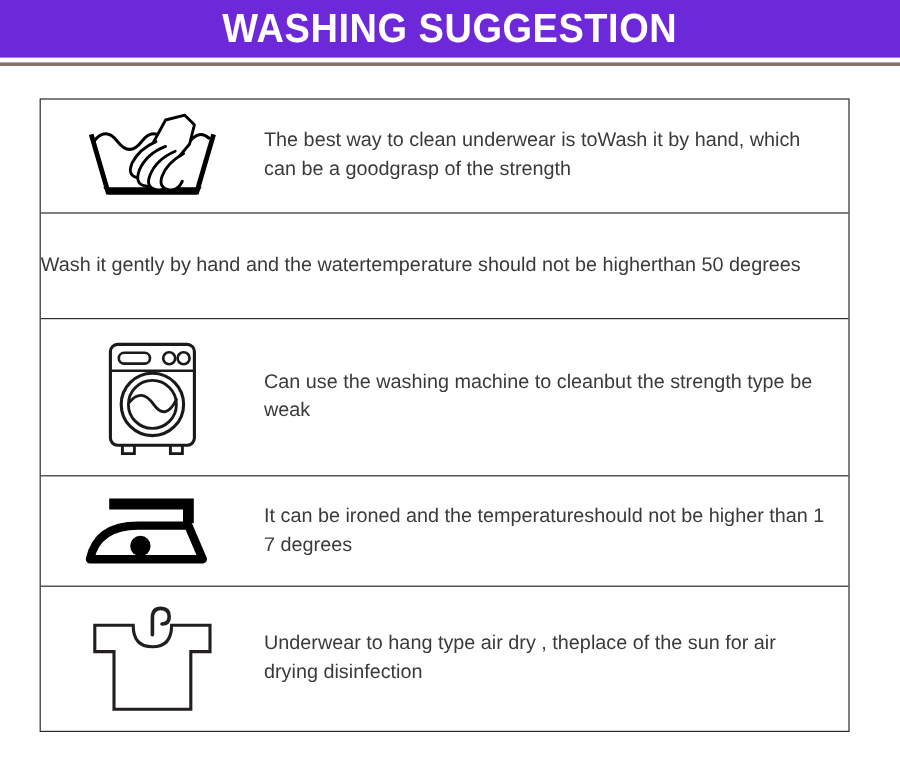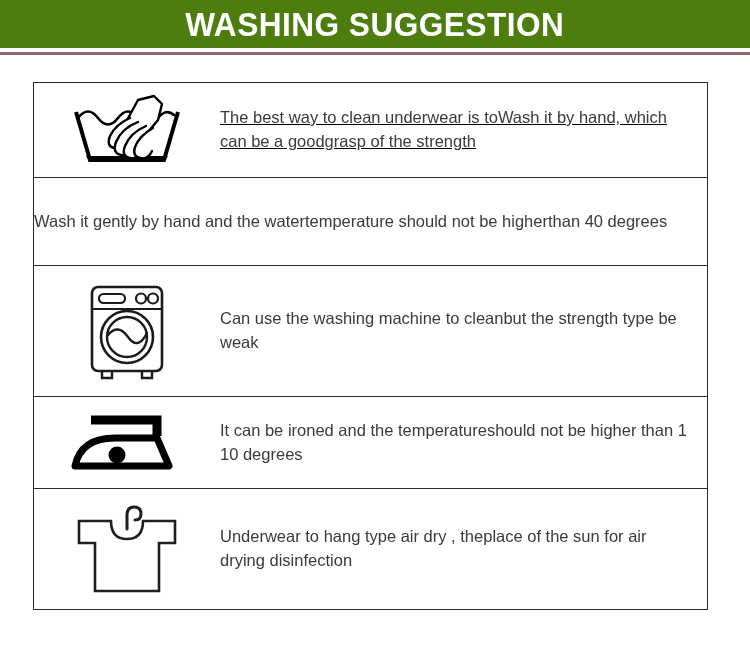--- a/index.html
+++ b/index.html
@@ -14,21 +14,21 @@
     overflow: hidden;
   }
 
   
   .header-bar {
     position: absolute;
     left: 0;
     top: 0;
     width: 750px;
     height: 48px;
-    background: #4d7c0f;
+    background: #6d28d9;
     display: flex;
     align-items: center;
     justify-content: center;
   }
   .header-title {
     color: #ffffff;
     font-size: 34px;
     font-weight: bold;
     letter-spacing: 0.5px;
     line-height: 1;
@@ -58,21 +58,21 @@
   }
   .row {
     display: flex;
     align-items: center;
     box-sizing: border-box;
     border-bottom: 1px solid #2b2b2b;
   }
   .row:last-child {
     border-bottom: none;
   }
-  .row-hand   { height: 95px; text-decoration: underline; }
+  .row-hand   { height: 95px; }
   .row-temp   { height: 88px; }
   .row-mach   { height: 131px; }
   .row-iron   { height: 92px; }
   .row-dry    { height: 120px; }
 
   .cell-icon {
     width: 186px;
     min-width: 186px;
     display: flex;
     align-items: center;
@@ -122,21 +122,21 @@
         </svg>
       </span>
     </div>
     <div class="cell-text">
       <p class="desc">The best way to clean underwear is toWash it by hand, which can be a goodgrasp of the strength</p>
     </div>
   </div>
 
   <div class="row row-temp">
     <div class="cell-text">
-      <p class="desc">Wash it gently by hand and the watertemperature should not be higherthan 40 degrees</p>
+      <p class="desc">Wash it gently by hand and the watertemperature should not be higherthan 50 degrees</p>
     </div>
   </div>
 
   <div class="row row-mach">
     <div class="cell-icon">
       <span>
         <svg width="104" height="104" viewBox="0 0 104 104">
 
           <rect x="17" y="8" width="70" height="84" rx="6" ry="6" fill="none" stroke="#1a1a1a" stroke-width="2.6"></rect>
 
@@ -169,21 +169,21 @@
 
           <path d="M26 10 L92 10 L92 26" fill="none" stroke="#000" stroke-width="9" stroke-linecap="butt" stroke-linejoin="miter"></path>
 
           <path d="M10 56 q6 -28 40 -28 L92 28 L104 56 Z" fill="#fff" stroke="#000" stroke-width="7" stroke-linejoin="round"></path>
 
           <circle cx="52" cy="45" r="8.5" fill="#000"></circle>
         </svg>
       </span>
     </div>
     <div class="cell-text">
-      <p class="desc">It can be ironed and the temperatureshould not be higher than 1 10 degrees</p>
+      <p class="desc">It can be ironed and the temperatureshould not be higher than 1 7 degrees</p>
     </div>
   </div>
 
   <div class="row row-dry">
     <div class="cell-icon">
       <span>
         <svg width="112" height="100" viewBox="0 0 112 100">
 
           <path d="M56 30 L56 16 q0 -8 7 -8 q7 0 7 7 q0 6 -6 6" fill="none" stroke="#231f20" stroke-width="3" stroke-linecap="round"></path>
 

